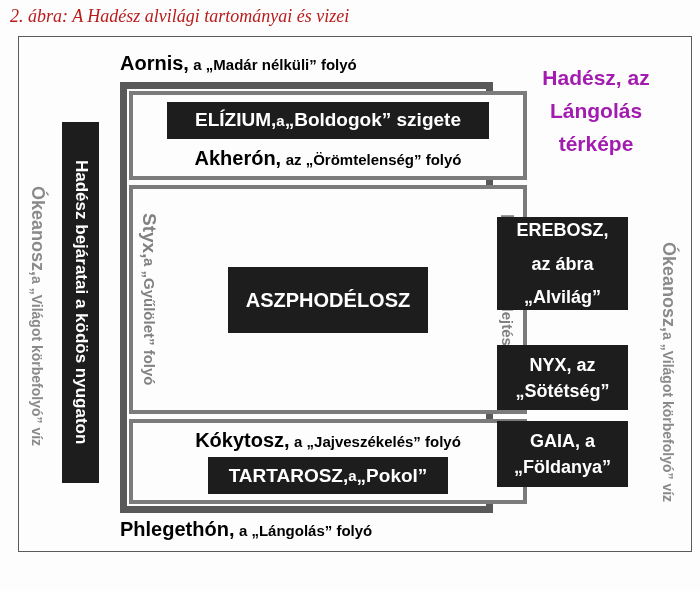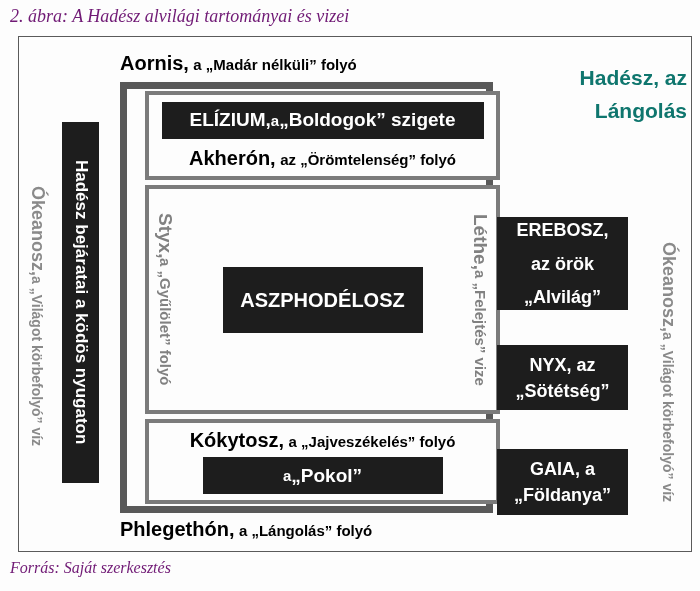--- a/index.html
+++ b/index.html
@@ -2,21 +2,21 @@
 <html><head>
 <meta charset="utf-8">
 <style>
   * { margin:0; padding:0; box-sizing:border-box; }
   html,body { background:#ffffff; }
   .stage {
     position:relative; width:700px; height:591px; background:#fdfdfd;
     font-family:"Liberation Sans", sans-serif; overflow:hidden;
   }
   .serif-it {
-    font-family:"Liberation Serif", serif; font-style:italic; color:#701a75;
+    font-family:"Liberation Serif", serif; font-style:italic; color:#b91c1c;
   }
   .caption { position:absolute; left:10px; top:6px; font-size:18px; }
   .source  { position:absolute; left:10px; top:559px; font-size:16px; }
 
   .frame {
     position:absolute; left:18px; top:36px; width:674px; height:516px;
     border:1px solid #5a5a5a; background:#fdfdfd;
   }
 
   .gray-label { color:#000000; font-weight:bold; text-align:left; white-space:nowrap; }
@@ -24,22 +24,22 @@
   .gray-label .small{ font-size:15px; }
 
   .aornis     { position:absolute; left:101px; top:15px;  width:373px; }
   .phlegethon { position:absolute; left:101px; top:481px; width:373px; }
 
   .main-box {
     position:absolute; left:101px; top:45px; width:373px; height:431px;
     border:7px solid #595959; background:#fdfdfd;
   }
   .sub-box {
-    position:absolute; left:2px; width:355px;
-    border:4px solid #7b7b7b; background:#fdfdfd;margin-left:16px;
+    position:absolute; left:2px; width:398px;
+    border:4px solid #7b7b7b; background:#fdfdfd;
   }
   .sub-top    { top:2px;   height:89px;  display:flex; flex-direction:column; align-items:center; justify-content:center; gap:8px; }
   .sub-middle { top:96px;  height:229px; }
   .sub-bottom { top:330px; height:85px;  display:flex; flex-direction:column; align-items:center; justify-content:center; gap:5px; }
 
   .black-box {
     background:#1d1d1d; color:#ffffff; font-weight:bold; text-align:center;
     display:flex; flex-direction:column; align-items:center; justify-content:center;
     white-space:nowrap;
   }
@@ -70,42 +70,43 @@
   .okeanosz-left  { left:3px;   top:113px; height:332px; }
   .okeanosz-right { left:634px; top:165px; height:340px; }
 
   .gate-bar {
     position:absolute; left:43px; top:85px; width:37px; height:361px;
     background:#1d1d1d; color:#ffffff; font-size:17px;
   }
 
   .map-title {
     position:absolute; left:486px; top:24px; width:182px;
-    color:#0f766e; font-weight:bold; font-size:21px; line-height:33px; text-align:right;
+    color:#a21caf; font-weight:bold; font-size:21px; line-height:33px; text-align:center;
   }
 
   .side-box { position:absolute; left:478px; width:131px; font-size:18px; line-height:26px; }
   .erebosz { top:180px; height:93px;justify-content:space-between; }
   .nyx     { top:308px; height:65px; }
-  .gaia    { top:412px; height:66px;text-align:center; }
+  .gaia    { top:384px; height:66px;text-align:center; }
 </style>
 </head>
 <body>
 
 <div class="stage">
 
   <div class="caption serif-it">2. ábra: A Hadész alvilági tartományai és vizei</div>
 
   <div class="frame">
 
     <div class="aornis gray-label"><span class="big">Aornis,</span> <span class="small">a „Madár nélküli” folyó</span></div>
 
     <div class="map-title">
       <div>Hadész, az</div>
       <div>Lángolás</div>
+      <div>térképe</div>
     </div>
 
     <div class="okeanosz okeanosz-left vert">
         <span class="big">Ókeanosz,</span>
         <span class="small">a „Világot körbefolyó” víz</span>
       </div>
 
     <div class="gate-bar vert">Hadész bejáratai a ködös nyugaton</div>
 
     <div class="main-box">
@@ -129,47 +130,47 @@
         </div>
         <div class="lethe vert vert-river">
             <span class="big">Léthe,</span>
             <span class="small">a „Felejtés” vize</span>
           </div>
       </div>
 
       <div class="sub-box sub-bottom">
         <div class="gray-label"><span class="big">Kókytosz,</span> <span class="small">a „Jajveszékelés” folyó</span></div>
         <div class="black-box tartarosz">
+            <span class="big">TARTAROSZ,</span>
             <span class="small"> a </span>
             <span class="big">„Pokol”</span>
           </div>
       </div>
 
     </div>
 
     <div class="phlegethon gray-label"><span class="big">Phlegethón,</span> <span class="small">a „Lángolás” folyó</span></div>
 
     <div class="black-box side-box erebosz">
       <div>EREBOSZ,</div>
-      <div>az örök</div>
+      <div>az ábra</div>
       <div>„Alvilág”</div>
     </div>
 
     <div class="black-box side-box nyx">
       <div>NYX, az</div>
       <div>„Sötétség”</div>
     </div>
 
     <div class="black-box side-box gaia">
       <div>GAIA, a</div>
       <div>„Földanya”</div>
     </div>
 
     <div class="okeanosz okeanosz-right vert">
         <span class="big">Ókeanosz,</span>
         <span class="small">a „Világot körbefolyó” víz</span>
       </div>
 
   </div>
 
-  <div class="source serif-it">Forrás: Saját szerkesztés</div>
 
 </div>
 
 </body></html>

